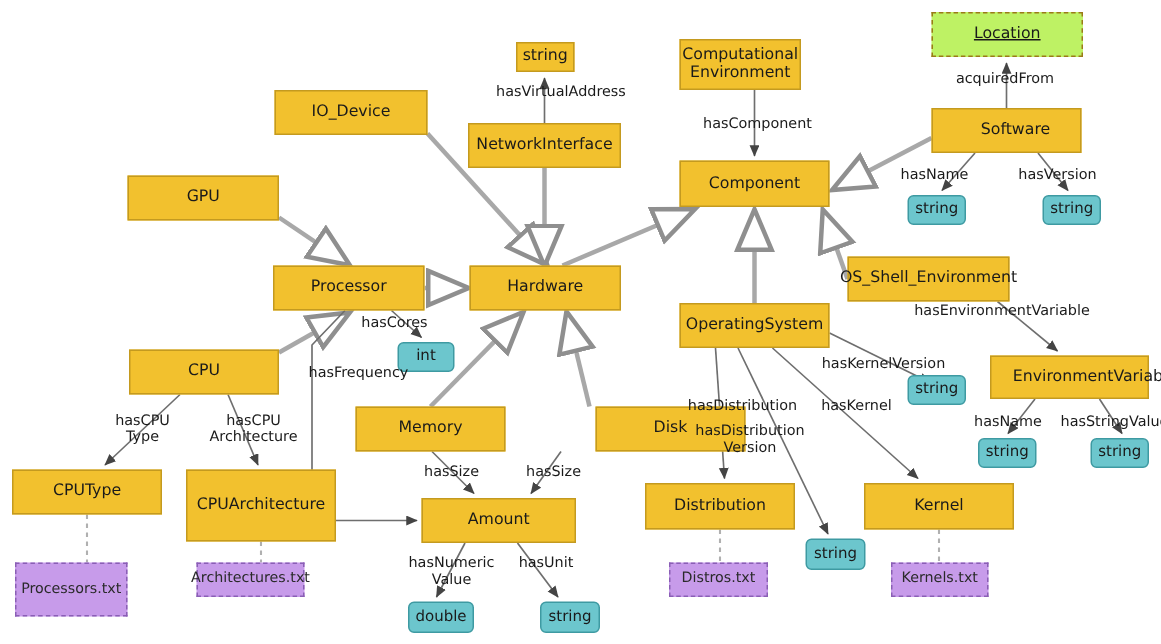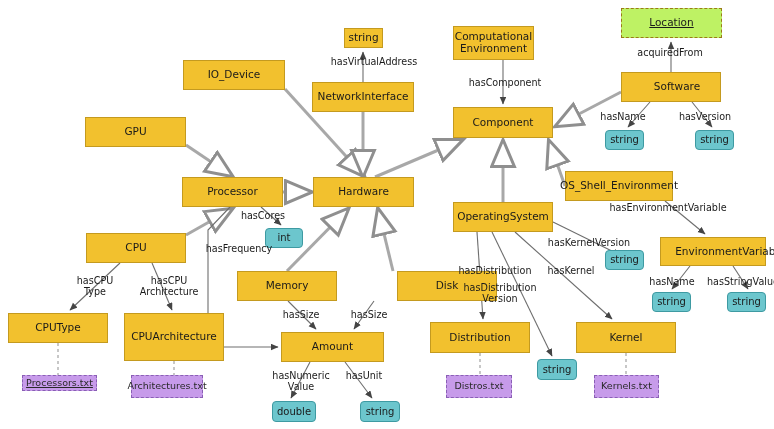--- a/index.html
+++ b/index.html
@@ -138,21 +138,21 @@
   <div class="node dtype" style="left:265px;top:228px;width:38px;height:20px;">int</div>
   <div class="node dtype" style="left:605px;top:130px;width:39px;height:20px;">string</div>
   <div class="node dtype" style="left:695px;top:130px;width:39px;height:20px;">string</div>
   <div class="node dtype" style="left:605px;top:250px;width:39px;height:20px;">string</div>
   <div class="node dtype" style="left:652px;top:292px;width:39px;height:20px;">string</div>
   <div class="node dtype" style="left:727px;top:292px;width:39px;height:20px;">string</div>
   <div class="node dtype" style="left:537px;top:359px;width:40px;height:21px;">string</div>
   <div class="node dtype" style="left:272px;top:401px;width:44px;height:21px;">double</div>
   <div class="node dtype" style="left:360px;top:401px;width:40px;height:21px;">string</div>
 
-  <div class="node file" style="left:22px;top:375px;width:75px;height:16px;text-decoration:underline;">Processors.txt</div>
+  <div class="node file" style="left:10px;top:375px;width:75px;height:36px;">Processors.txt</div>
   <div class="node file" style="left:131px;top:375px;width:72px;height:23px;">Architectures.txt</div>
   <div class="node file" style="left:446px;top:375px;width:66px;height:23px;">Distros.txt</div>
   <div class="node file" style="left:594px;top:375px;width:65px;height:23px;">Kernels.txt</div>
 
   <div id="labels">
       <div class="edge-label" style="left: 322px; top: 57px; width: 104px;">hasVirtualAddress</div>
       <div class="edge-label" style="left: 464px; top: 78px; width: 82px;">hasComponent</div>
       <div class="edge-label" style="left: 630px; top: 48px; width: 80px;">acquiredFrom</div>
       <div class="edge-label" style="left: 592px; top: 112px; width: 62px;">hasName</div>
       <div class="edge-label" style="left: 670px; top: 112px; width: 70px;">hasVersion</div>

